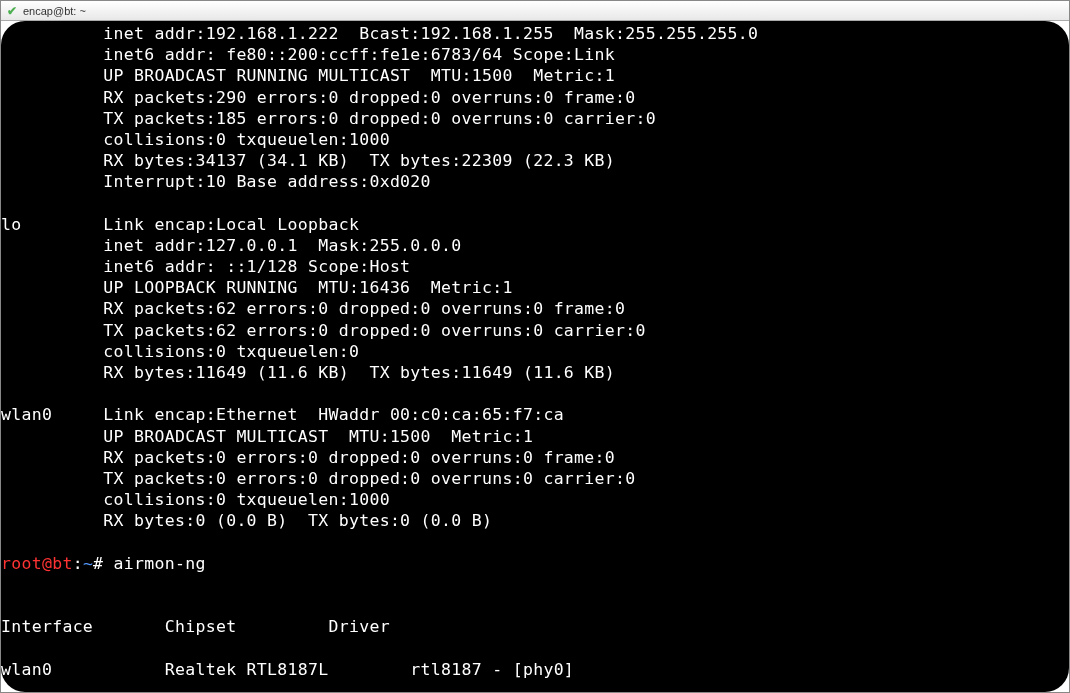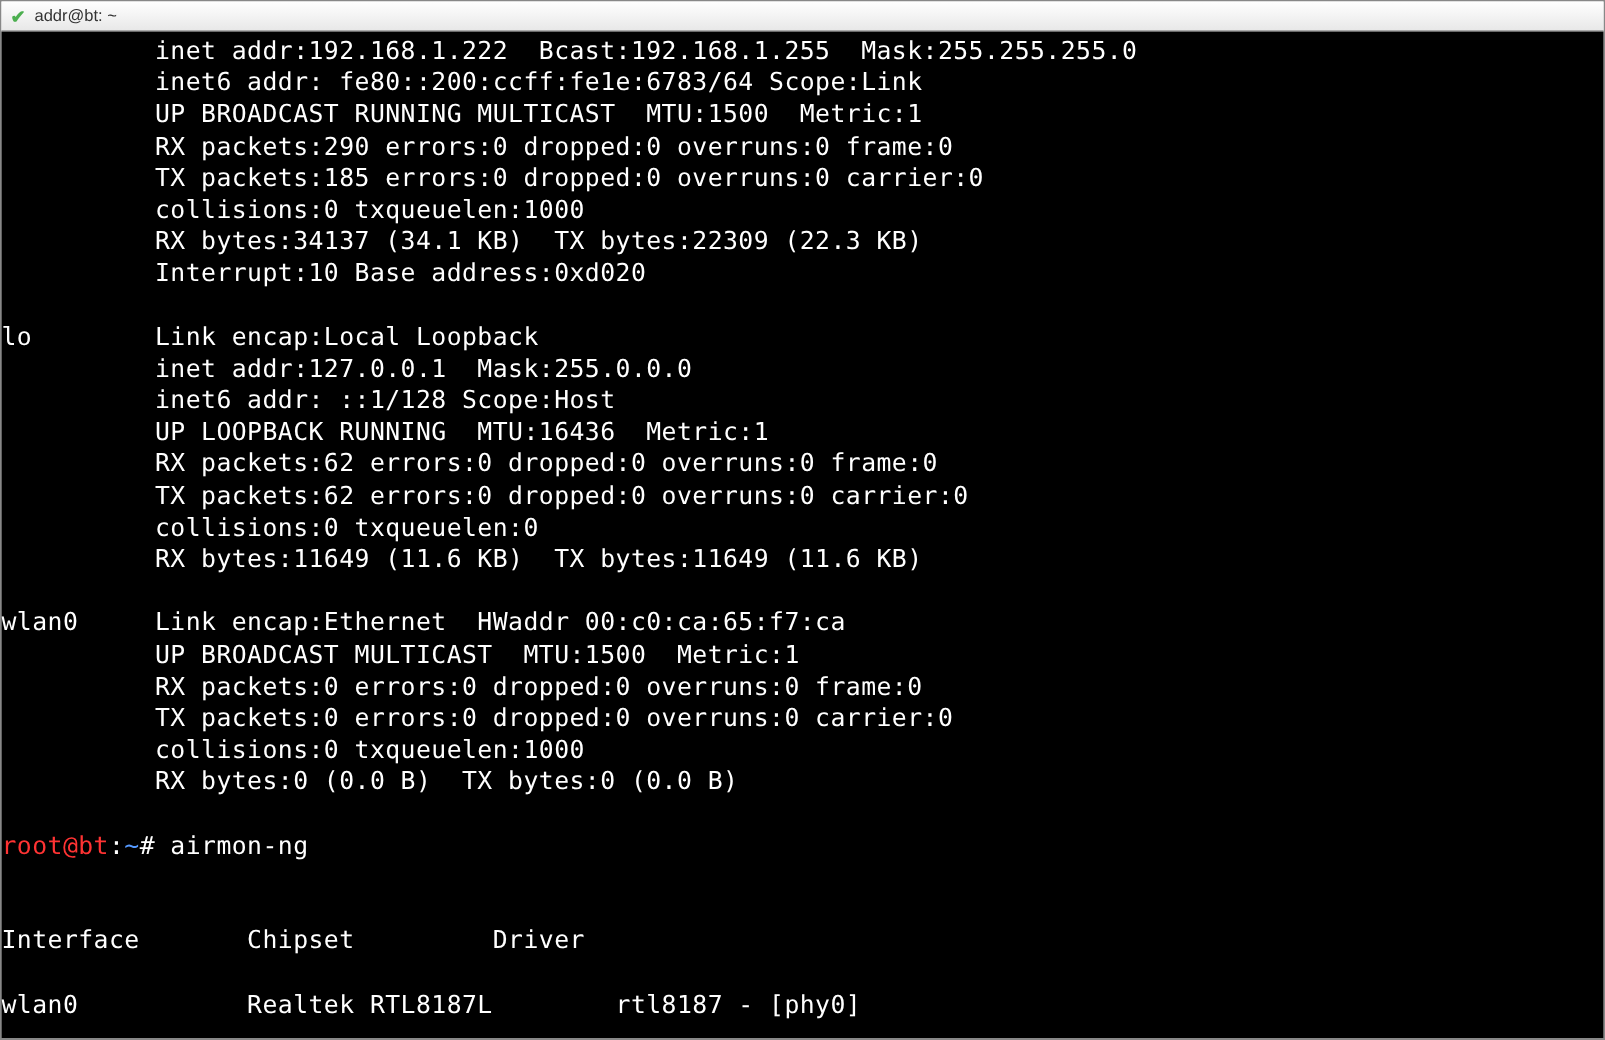--- a/index.html
+++ b/index.html
@@ -47,33 +47,34 @@
       height: calc(100% - 20px);
       background: #000000;
       color: #ffffff;
       font-family: "DejaVu Sans Mono", "Courier New", monospace;
       font-size: 16.5px;
       line-height: 1.285;
       padding: 2px 0 0 0;
       white-space: pre;
       overflow: hidden;
       letter-spacing: 0.3px;
+      border-radius: 24px;
     }
     .prompt-user { color: #ff3333; }
     .prompt-colon { color: #ffffff; }
     .prompt-path { color: #5599ff; }
     .prompt-hash { color: #ffffff; }
   </style>
 </head>
 <body>
 
 <div class="window">
   <div class="titlebar">
     <span class="titlebar-icon">✔</span>
-    <span>addr@bt: ~</span>
+    <span>encap@bt: ~</span>
   </div>
   <div class="terminal"><span>          inet addr:192.168.1.222  Bcast:192.168.1.255  Mask:255.255.255.0</span>
 <span>          inet6 addr: fe80::200:ccff:fe1e:6783/64 Scope:Link</span>
 <span>          UP BROADCAST RUNNING MULTICAST  MTU:1500  Metric:1</span>
 <span>          RX packets:290 errors:0 dropped:0 overruns:0 frame:0</span>
 <span>          TX packets:185 errors:0 dropped:0 overruns:0 carrier:0</span>
 <span>          collisions:0 txqueuelen:1000</span>
 <span>          RX bytes:34137 (34.1 KB)  TX bytes:22309 (22.3 KB)</span>
 <span>          Interrupt:10 Base address:0xd020</span>
 <span></span>

